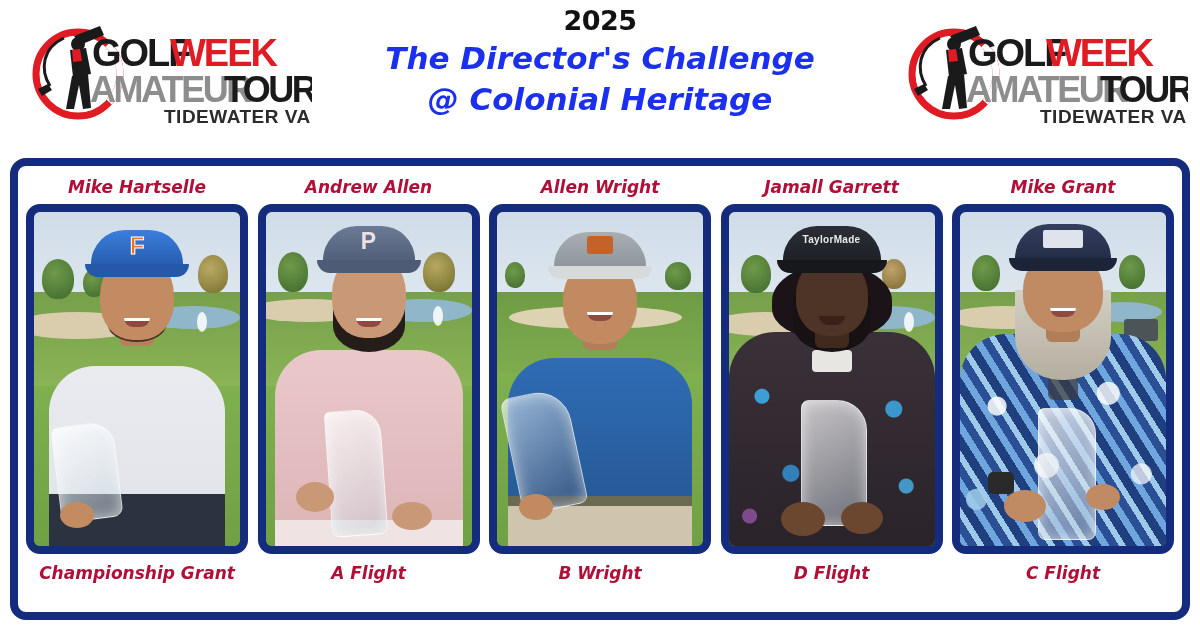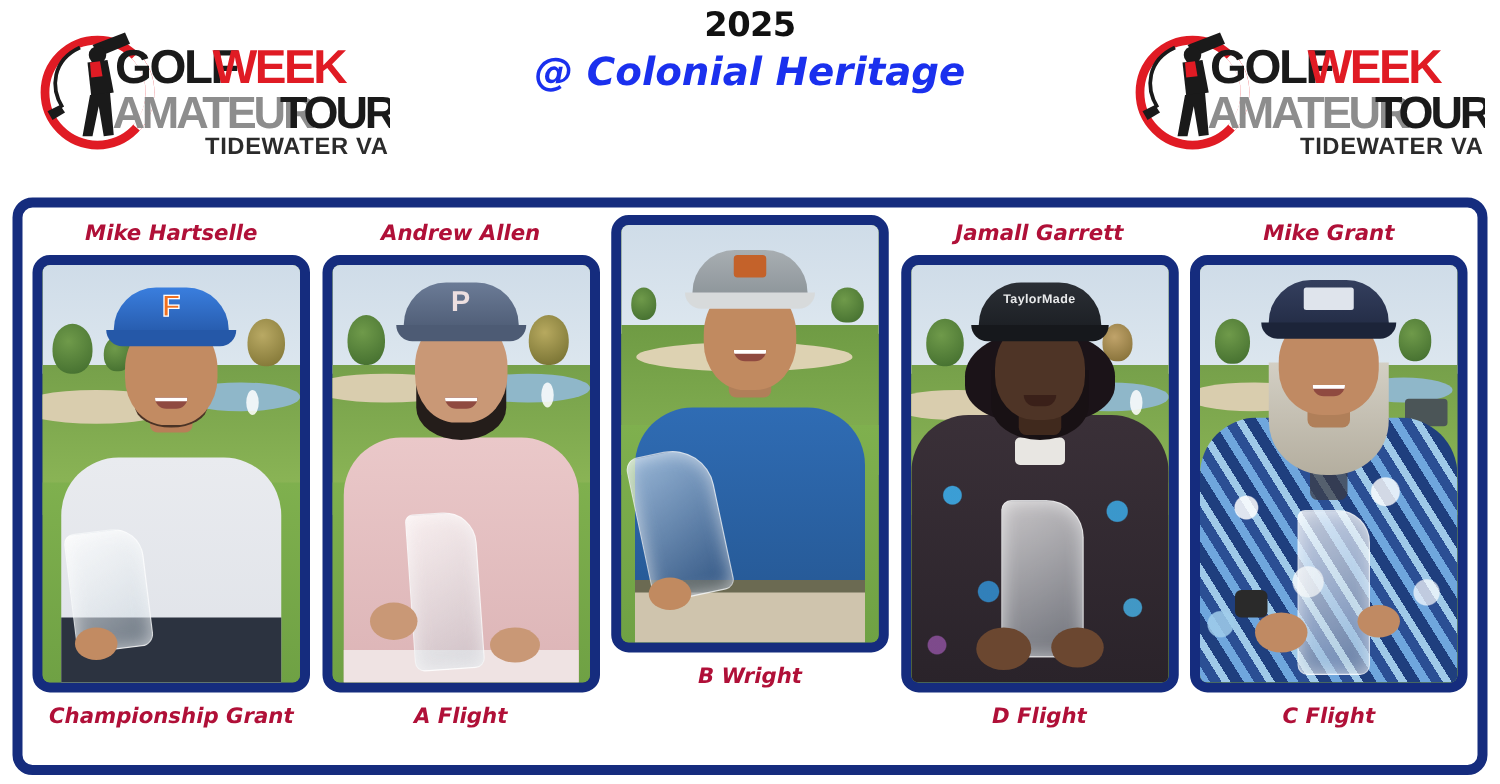--- a/index.html
+++ b/index.html
@@ -140,20 +140,21 @@
         <text x="80" y="58" font-family="Liberation Sans, sans-serif" font-weight="bold" font-size="38" fill="#1a1a1a" letter-spacing="-2">GOLF</text>
         <text x="158" y="58" font-family="Liberation Sans, sans-serif" font-weight="bold" font-size="38" fill="#e01b24" letter-spacing="-2">WEEK</text>
         <text x="78" y="94" font-family="Liberation Sans, sans-serif" font-weight="bold" font-size="36" fill="#8d8d8d" letter-spacing="-2.5">AMATEUR</text>
         <text x="212" y="94" font-family="Liberation Sans, sans-serif" font-weight="bold" font-size="36" fill="#1a1a1a" letter-spacing="-2.5">TOUR</text>
         <text x="152" y="115" font-family="Liberation Sans, sans-serif" font-weight="bold" font-size="19" fill="#2b2b2b" letter-spacing="0.5">TIDEWATER VA</text>
       </svg>
     </div>
 
     <div class="title-block">
       <div class="title-year">2025</div>
+      <div class="title-line">The Director's Challenge</div>
       <div class="title-line">@ Colonial Heritage</div>
     </div>
 
     <div class="logo right">
       <svg class="logo-svg" viewBox="0 0 300 135">
         <path d="M18 58 a48 48 0 0 1 50 -45 L268 13 a8 8 0 0 1 8 8 L276 110 a8 8 0 0 1 -8 8 L70 118 a48 48 0 0 1 -52 -46 Z" fill="#ffffff"></path>
         <circle cx="66" cy="66" r="42" fill="none" stroke="#e01b24" stroke-width="7"></circle>
         <circle cx="66" cy="66" r="42" fill="none" stroke="#ffffff" stroke-width="7" stroke-dasharray="60 200" transform="rotate(-40 66 66)"></circle>
         <g fill="#1a1a1a">
           <path d="M62 28 l26 -10 l4 9 l-24 10 Z"></path>
@@ -229,20 +230,21 @@
             <div class="smile" style="top:106px;"></div>
             <div class="cap" style="top:14px; background:linear-gradient(#6b7b96,#4d5b74);"></div>
             <div class="brim" style="top:48px; background:#4d5b74;"></div>
             <div class="logo-txt" style="top:16px; font-size:23px; color:#eddfe0;">P</div>
           </div>
         </div>
         <div class="card-flight">A Flight</div>
       </div>
 
       <div class="card">
+        <div class="card-name">Allen Wright</div>
         <div class="photo-frame">
           <div class="photo">
             <div class="sky"></div>
             <div class="fairway" style="background:linear-gradient(#6f9b44,#87b354);"></div>
             <div class="bunker" style="left:6%; top:28%; width:84%; height:7%; background:#ddd2b2;"></div>
             <div class="tree" style="left:4%;  top:15%; width:20px; height:26px;"></div>
             <div class="tree" style="right:6%; top:15%; width:26px; height:28px;"></div>
             <div class="lawn" style="top:48%; height:52%;"></div>
             <div class="body" style="width:184px; height:188px;
                  background:linear-gradient(#2f6cb4,#24558f);"></div>

